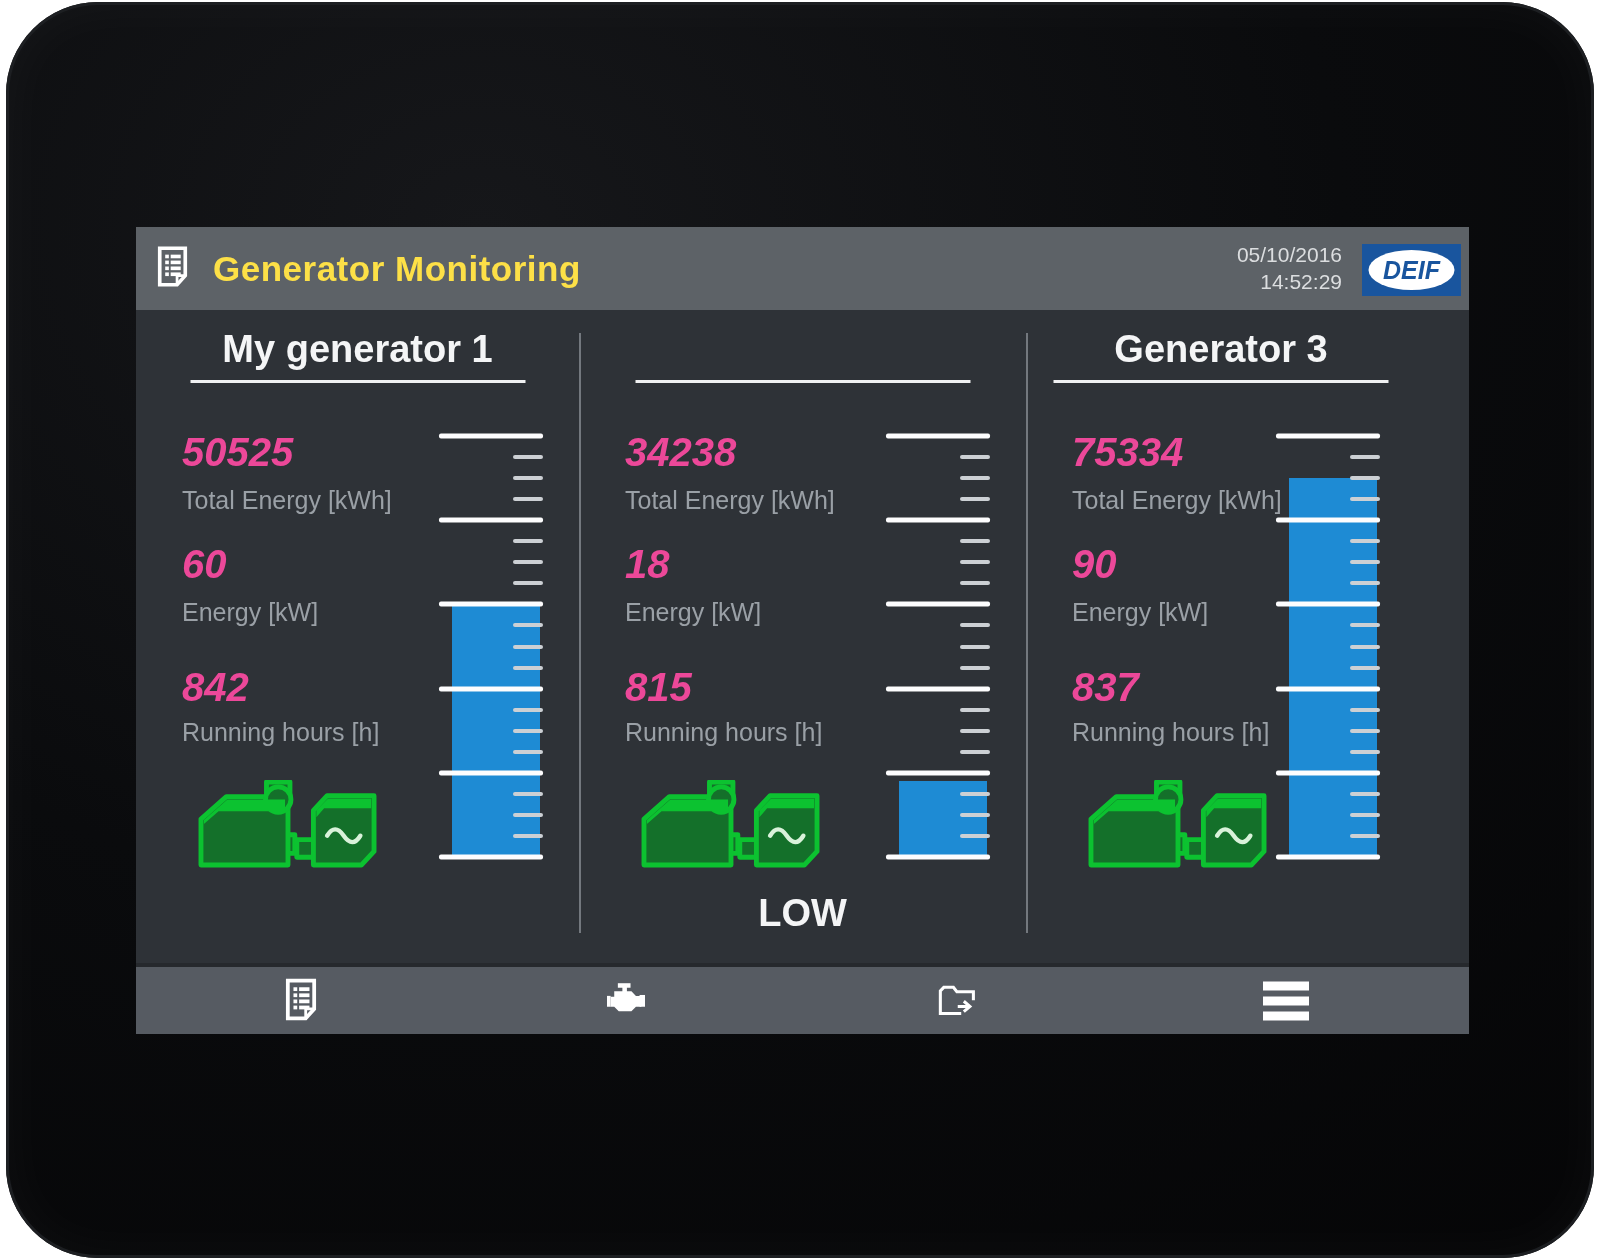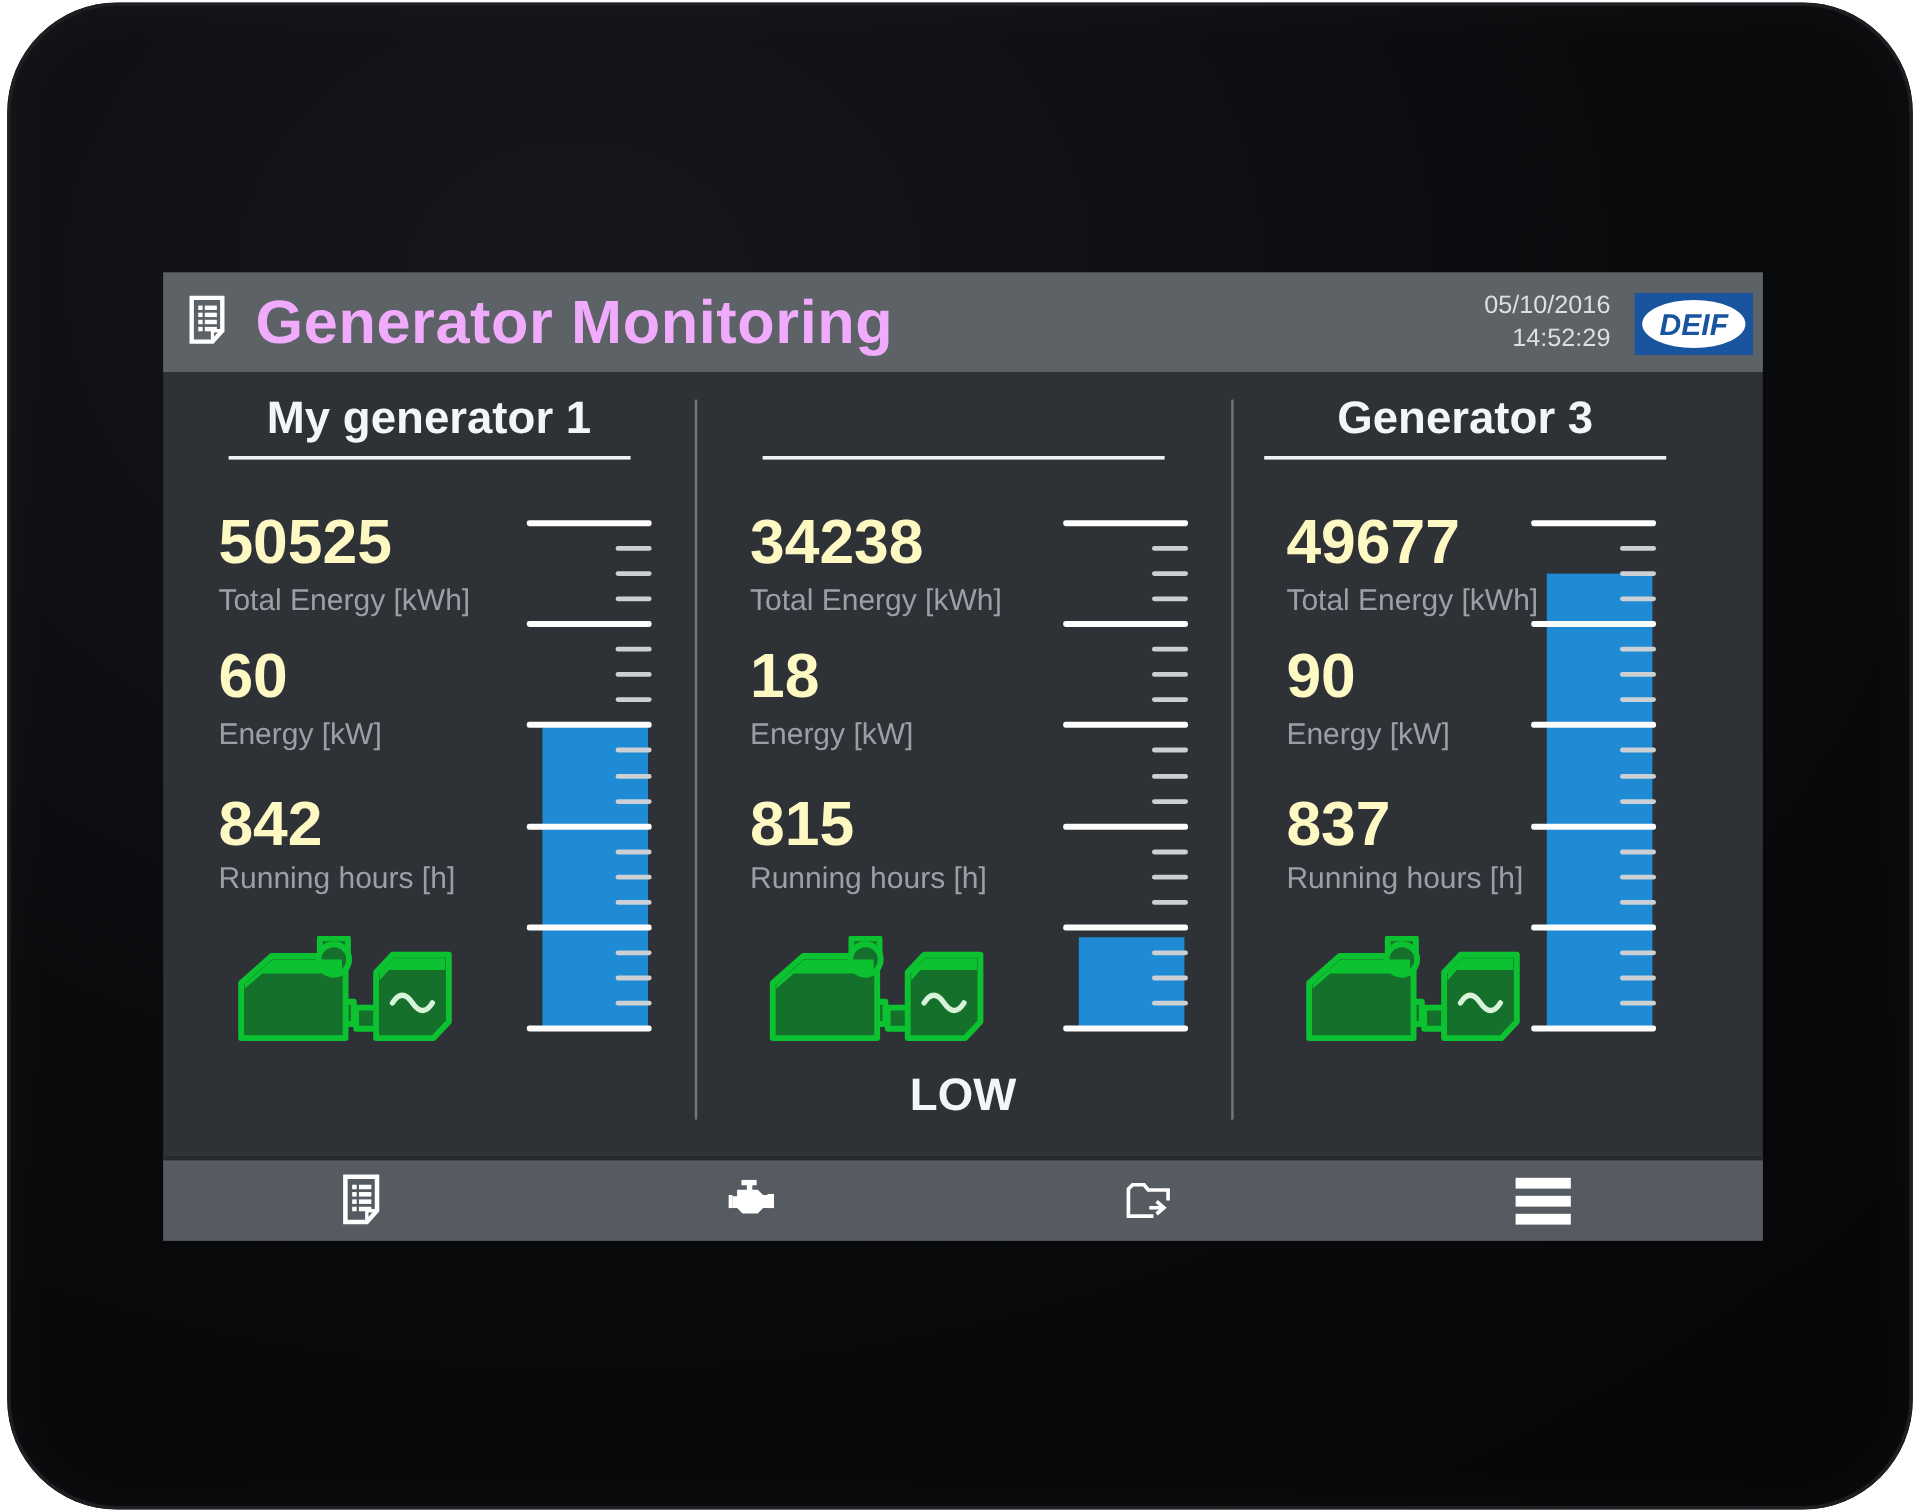--- a/index.html
+++ b/index.html
@@ -4,35 +4,35 @@
 <style>
   html,body{margin:0;padding:0;background:#ffffff;width:1600px;height:1260px;overflow:hidden;
     font-family:"Liberation Sans", sans-serif;}
   .device{position:absolute;left:6px;top:2px;width:1588px;height:1256px;border-radius:92px;
     background:radial-gradient(120% 120% at 30% 18%, #16171a 0%, #0a0b0d 45%, #040405 100%);
     box-shadow:inset 0 0 0 3px #1d1f22, inset 0 0 60px rgba(255,255,255,0.04);}
   .screen{position:absolute;left:130px;top:225px;width:1333px;height:807px;background:#2e3237;}
   
   .header{position:absolute;left:0;top:0;width:100%;height:83px;background:#5d6267;}
   .hicon{position:absolute;left:21px;top:17px;}
-  .htitle{position:absolute;left:77px;top:0;height:83px;line-height:83px;font-size:51px;
-    font-weight:bold;color:#f0abfc;letter-spacing:0.5px;}
+  .htitle{position:absolute;left:77px;top:0;height:83px;line-height:83px;font-size:35px;
+    font-weight:bold;color:#fde047;letter-spacing:0.5px;}
   .datetime{position:absolute;right:127px;top:14px;text-align:right;color:#dcdee0;
     font-size:21px;line-height:27px;}
   .logo{position:absolute;right:8px;top:17px;width:99px;height:52px;}
   
   .content{position:absolute;left:0;top:83px;width:100%;height:653px;padding-left:28px;}
   .divider{position:absolute;top:23px;width:2px;height:600px;background:#73787e;}
   .col{position:absolute;top:0;height:100%;}
   .ctitle{position:absolute;left:0;width:100%;top:18px;text-align:center;font-size:38px;
     font-weight:bold;color:#f4f5f6;}
   .underline{position:absolute;left:50%;transform:translateX(-50%);top:70px;width:335px;height:3px;
     background:#f0f1f2;}
   .stat{position:absolute;left:46px;white-space:nowrap;}
-  .stat.v{font-size:52px;font-weight:bold;color:#fef9c3;line-height:44px;}
+  .stat.v{font-size:40px;font-weight:bold;color:#ec4899;line-height:44px;font-style:italic;}
   .stat.l{font-size:25px;color:#9aa0a6;line-height:28px;}
   .genicon{position:absolute;left:60px;top:470px;width:183px;height:88px;}
   .status{position:absolute;left:0;width:100%;top:582px;text-align:center;font-size:38px;
     font-weight:bold;color:#f4f5f6;}
   
   .gauge{position:absolute;top:126px;right:36px;width:104px;height:421px;}
   .gauge-bar{position:absolute;left:13px;right:3px;bottom:0;background:#1e8bd4;}
   .tick{position:absolute;transform:translateY(-50%);border-radius:2px;}
   .tick.major{left:0;width:100%;height:5px;background:#fdfdfe;}
   .tick.minor{right:0;width:30px;height:4px;background:#ccd0d4;}
@@ -181,21 +181,21 @@
             <div class="tick minor" style="top: 85%;"></div>
             <div class="tick minor" style="top: 90%;"></div>
             <div class="tick minor" style="top: 95%;"></div>
             <div class="tick major" style="top: 100%;"></div>
           </div>
     </div>
 
     <div class="col" style="left:890px;width:390px">
       <div class="ctitle">Generator 3</div>
       <div class="underline"></div>
-      <div class="stat v" style="top:120px">49677</div>
+      <div class="stat v" style="top:120px">75334</div>
       <div class="stat l" style="top:176px">Total Energy [kWh]</div>
       <div class="stat v" style="top:232px">90</div>
       <div class="stat l" style="top:288px">Energy [kW]</div>
       <div class="stat v" style="top:355px">837</div>
       <div class="stat l" style="top:408px">Running hours [h]</div>
       <span class="genicon">
         <svg viewBox="0 0 183 90" width="183" height="88">
           <g fill="#14702a" stroke="#0cc230" stroke-width="5" stroke-linejoin="round">
             <rect x="70" y="2" width="24" height="14"></rect>
             <rect x="80" y="56" width="19" height="19"></rect>

